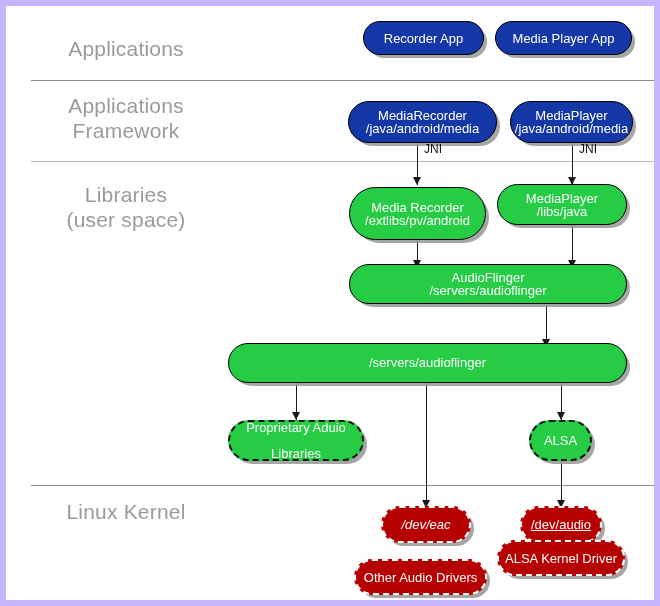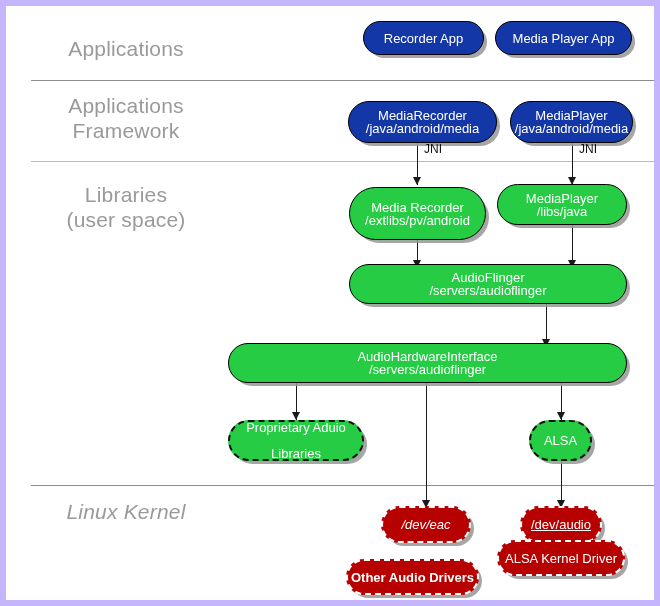--- a/index.html
+++ b/index.html
@@ -117,21 +117,21 @@
   <div class="sep" style="left:25px; top:479px; width:625px;"></div>
 
   <div class="sec-label" style="left:20px; top:30px; width:200px;">Applications</div>
 
   <div class="sec-label" style="left:20px; top:87px; width:200px;">Applications
 Framework</div>
 
   <div class="sec-label" style="left:20px; top:176px; width:200px;">Libraries
 (user space)</div>
 
-  <div class="sec-label" style="left:20px; top:493px; width:200px;font-style:italic;">Linux Kernel</div>
+  <div class="sec-label" style="left:20px; top:493px; width:200px;">Linux Kernel</div>
 
   <div class="vline" style="left:411px; top:136px; height:43px;"></div>
   <div class="arrowhead" style="left:407px; top:171px;"></div>
   <div class="edge-label" style="left:418px; top:136px;">JNI</div>
 
   <div class="vline" style="left:566px; top:136px; height:43px;"></div>
   <div class="arrowhead" style="left:562px; top:171px;"></div>
   <div class="edge-label" style="left:573px; top:136px;">JNI</div>
 
   <div class="vline" style="left:411px; top:219px; height:43px;"></div>
@@ -182,42 +182,41 @@
     <span class="t1">MediaPlayer</span>
     <span class="t2">/libs/java</span>
   </div>
 
   <div class="node green two-line" style="left:343px; top:258px; width:278px; height:40px;">
     <span class="t1">AudioFlinger</span>
     <span class="t2">/servers/audioflinger</span>
   </div>
 
   <div class="node green two-line" style="left:222px; top:337px; width:399px; height:40px;">
-    <span class="t1">AudioHardwareInterface</span>
     <span class="t2">/servers/audioflinger</span>
   </div>
 
   <div class="node green dashed two-line" style="left:222px; top:414px; width:136px; height:41px;">
     <span class="t1">Proprietary Aduio</span>
     <span class="t1">Libraries</span>
   </div>
 
   <div class="node green dashed" style="left:523px; top:414px; width:63px; height:41px;align-items:center;">
     <span class="t1">ALSA</span>
   </div>
 
   <div class="node red" style="left:375px; top:500px; width:90px; height:37px;font-style:italic;">
     <span class="t1">/dev/eac</span>
   </div>
 
   <div class="node red" style="left:514px; top:500px; width:82px; height:37px;text-decoration:underline;">
     <span class="t1">/dev/audio</span>
   </div>
 
-  <div class="node red" style="left:340px; top:553px; width:133px; height:36px;font-weight:bold;">
+  <div class="node red" style="left:348px; top:553px; width:133px; height:36px;">
     <span class="t1">Other Audio Drivers</span>
   </div>
 
   <div class="node red" style="left:491px; top:534px; width:128px; height:36px;">
     <span class="t1">ALSA Kernel Driver</span>
   </div>
 
 </div>
 
 </body></html>

